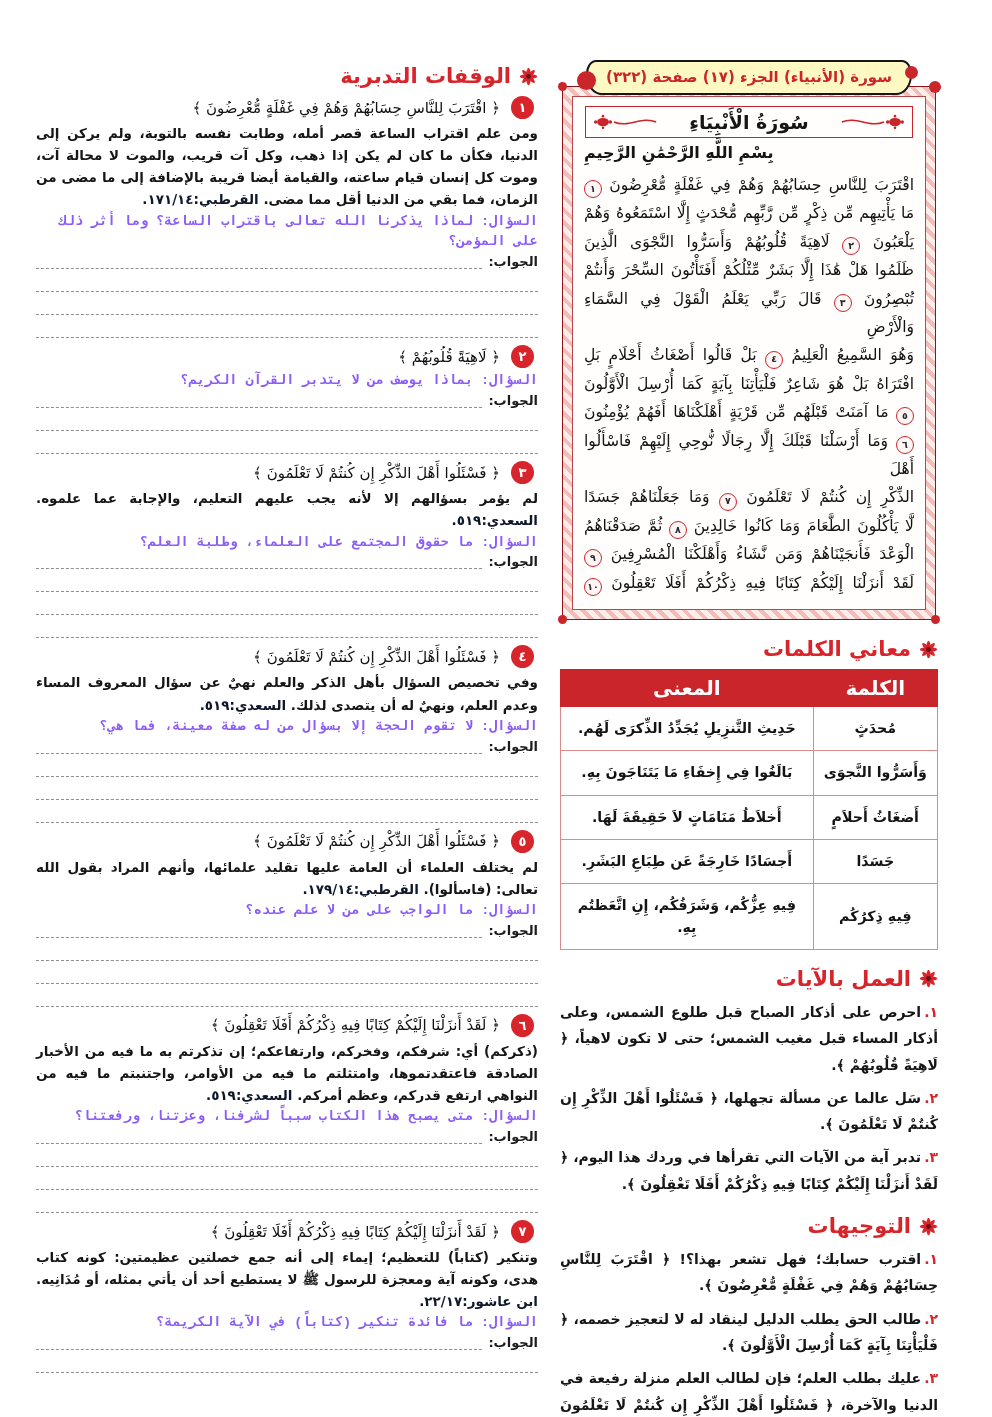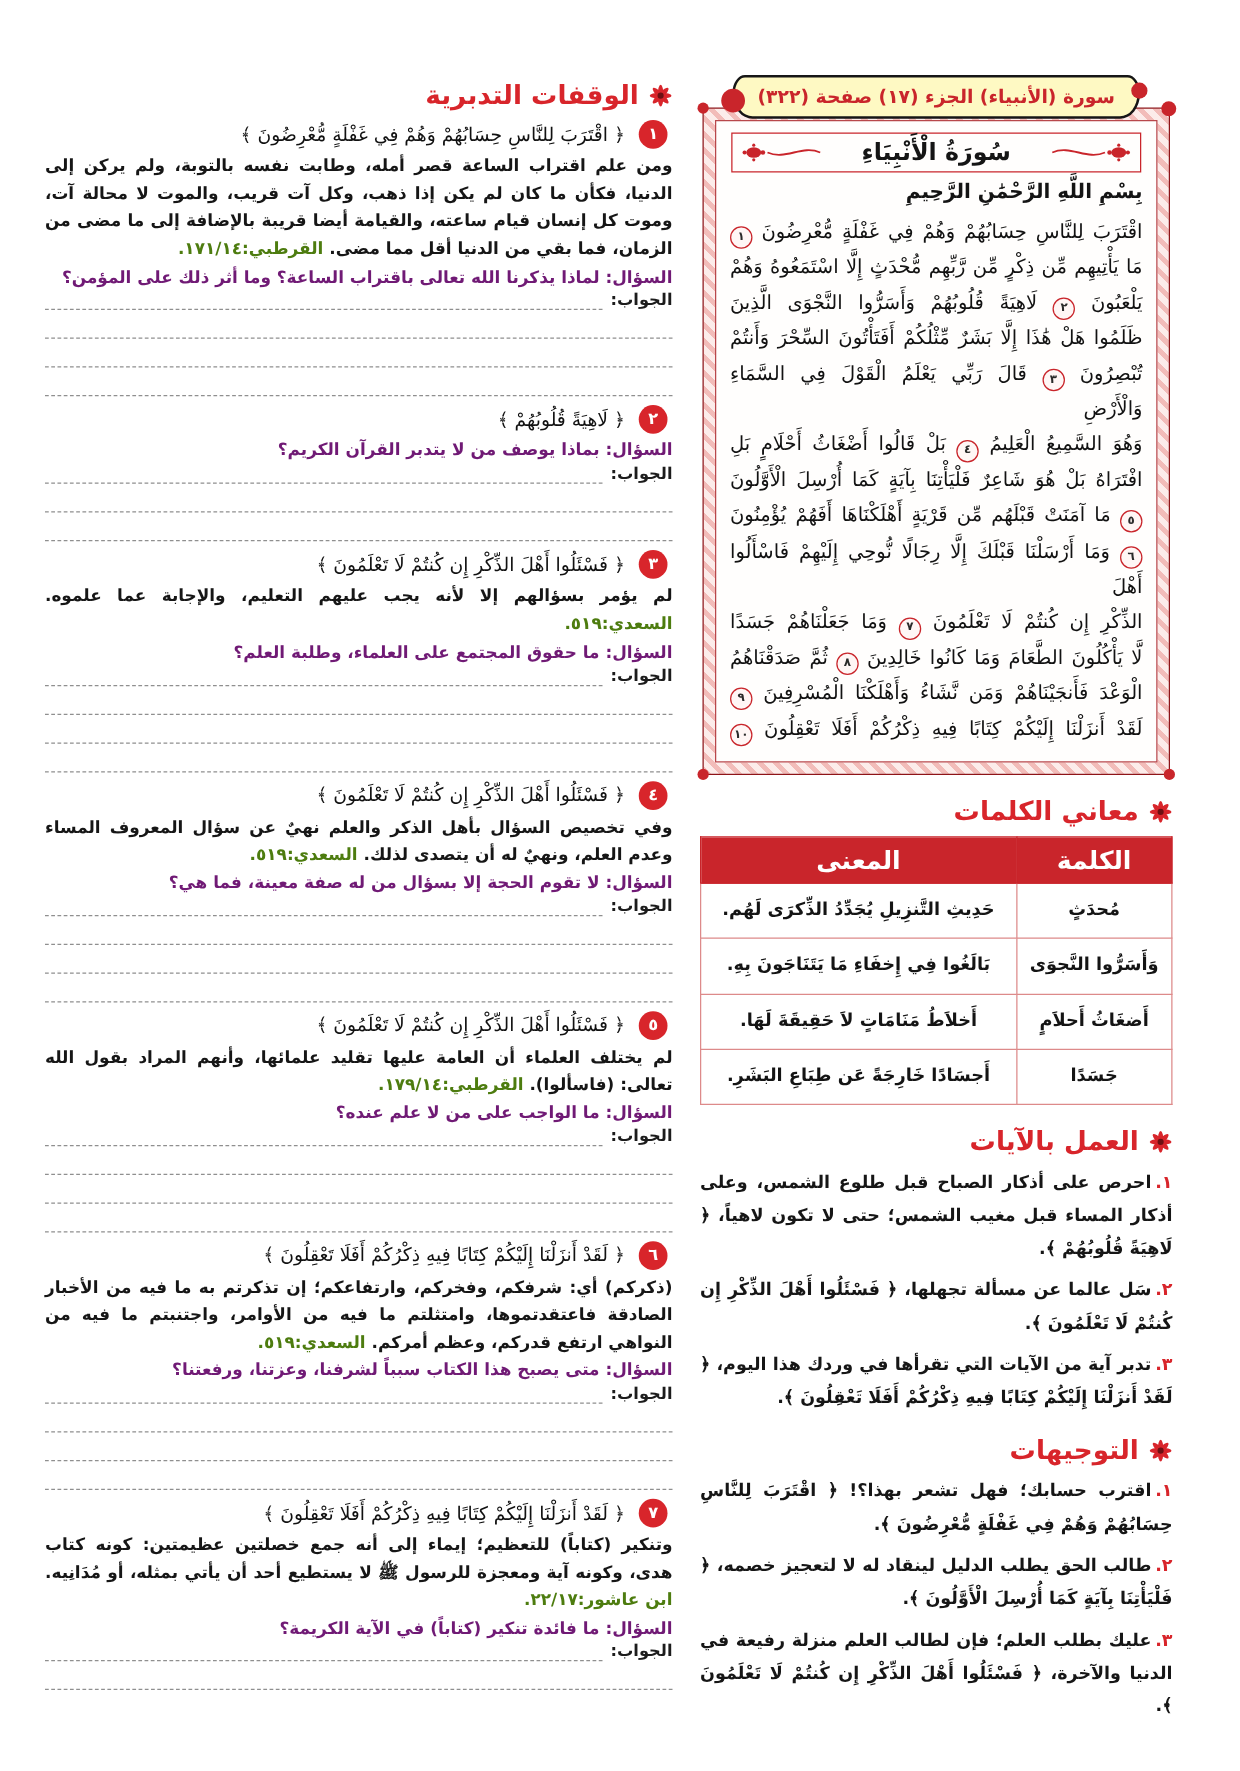--- a/index.html
+++ b/index.html
@@ -31,21 +31,21 @@
   .quran-frame .dot-br{width:9px;height:9px;bottom:-5px;right:-5px;}
   .quran-frame .dot-bl{width:9px;height:9px;bottom:-5px;left:-5px;}
   .quran-inner{background:#fffefd;border:1.3px solid #b8474b;padding:8px 11px 12px;}
   .surah-box{
     border:1.3px solid #c9252b;display:flex;align-items:center;justify-content:space-between;
     padding:4px 6px;margin:1px 1px 5px;
   }
   .surah-title{font-size:19px;font-weight:bold;color:#151515;}
   .flourish{flex:none;}
   .flourish.mirror{transform:scaleX(-1);}
-  .bismillah{text-align:right;font-size:16px;font-weight:600;color:#141414;margin:3px 0 9px;}
+  .bismillah{text-align:left;font-size:16px;font-weight:600;color:#141414;margin:3px 0 9px;}
   .qline{
     font-size:15.6px;line-height:28.4px;color:#121212;font-weight:500;
     text-align:justify;text-align-last:justify;white-space:normal;
   }
   .ayah-num{
     display:inline-flex;align-items:center;justify-content:center;
     width:16px;height:16px;border:1px solid #c9252b;border-radius:50%;
     font-size:9.5px;font-weight:bold;color:#2a2a2a;background:#fff6f5;vertical-align:-2px;
   }
 
@@ -70,22 +70,22 @@
 
   
   .item{margin-bottom:7px;}
   .verse-row{display:flex;align-items:center;gap:11px;margin:0 4px 3px 0;}
   .num-circle{
     width:23px;height:23px;background:#d8252b;color:#fff;border-radius:50%;flex:none;
     display:flex;align-items:center;justify-content:center;font-size:13px;font-weight:bold;
   }
   .verse{font-size:15px;color:#111;font-weight:500;}
   .commentary{margin:0 0 1px;font-size:13.5px;font-weight:bold;line-height:1.64;color:#161616;text-align:justify;}
-  .src{color:#4d7c0f;}
-  .question{margin:1px 0;color:#701a75;font-weight:bold;font-size:13.5px;line-height:1.55;}
+  .src{color:#0f172a;}
+  .question{margin:1px 0;color:#8b5cf6;font-weight:bold;font-size:13.5px;line-height:1.55;font-family:Liberation Mono, monospace;}
   .answer-row{display:flex;align-items:flex-end;gap:6px;font-size:13px;font-weight:bold;color:#1c1c1c;}
   .answer-fill{flex:1;border-bottom:1.4px dashed #8f8f8f;height:13px;}
   .ans-line{border-bottom:1.4px dashed #8f8f8f;height:22px;}
 </style>
 </head>
 <body>
 
 <div class="page">
 
   <div class="col-right">
@@ -174,20 +174,24 @@
           <td>بَالَغُوا فِي إِخفَاءِ مَا يَتَنَاجَونَ بِهِ.</td>
         </tr>
         <tr>
           <td class="word">أَضغَاثُ أَحلاَمٍ</td>
           <td>أَخلاَطُ مَنَامَاتٍ لاَ حَقِيقَةَ لَهَا.</td>
         </tr>
         <tr>
           <td class="word">جَسَدًا</td>
           <td>أَجسَادًا خَارِجَةً عَن طِبَاعِ البَشَرِ.</td>
         </tr>
+        <tr>
+          <td class="word">فِيهِ ذِكرُكُم</td>
+          <td>فِيهِ عِزُّكُم، وَشَرَفُكُم، إِنِ اتَّعَظتُم بِهِ.</td>
+        </tr>
       </tbody>
     </table>
 
     <h2 class="sec-title">
       <svg class="flower" width="19" height="19" viewBox="0 0 24 24">
         <g fill="#d8252b">
           <ellipse cx="12" cy="12" rx="3" ry="11"></ellipse>
           <ellipse cx="12" cy="12" rx="3" ry="11" transform="rotate(45 12 12)"></ellipse>
           <ellipse cx="12" cy="12" rx="3" ry="11" transform="rotate(90 12 12)"></ellipse>
           <ellipse cx="12" cy="12" rx="3" ry="11" transform="rotate(135 12 12)"></ellipse>

